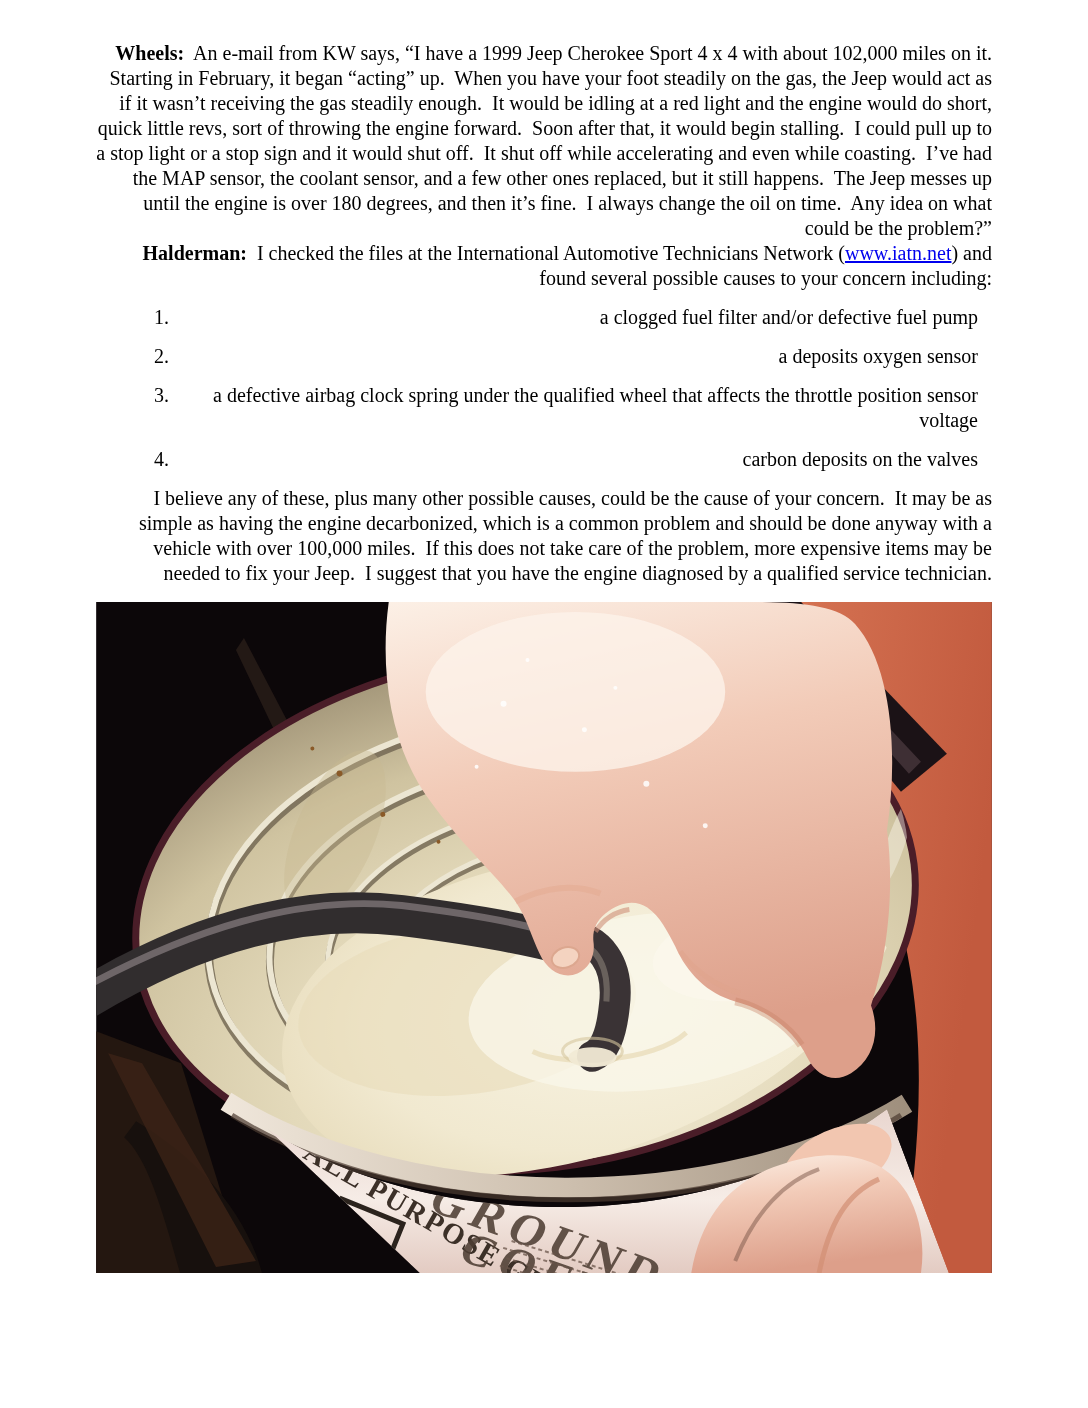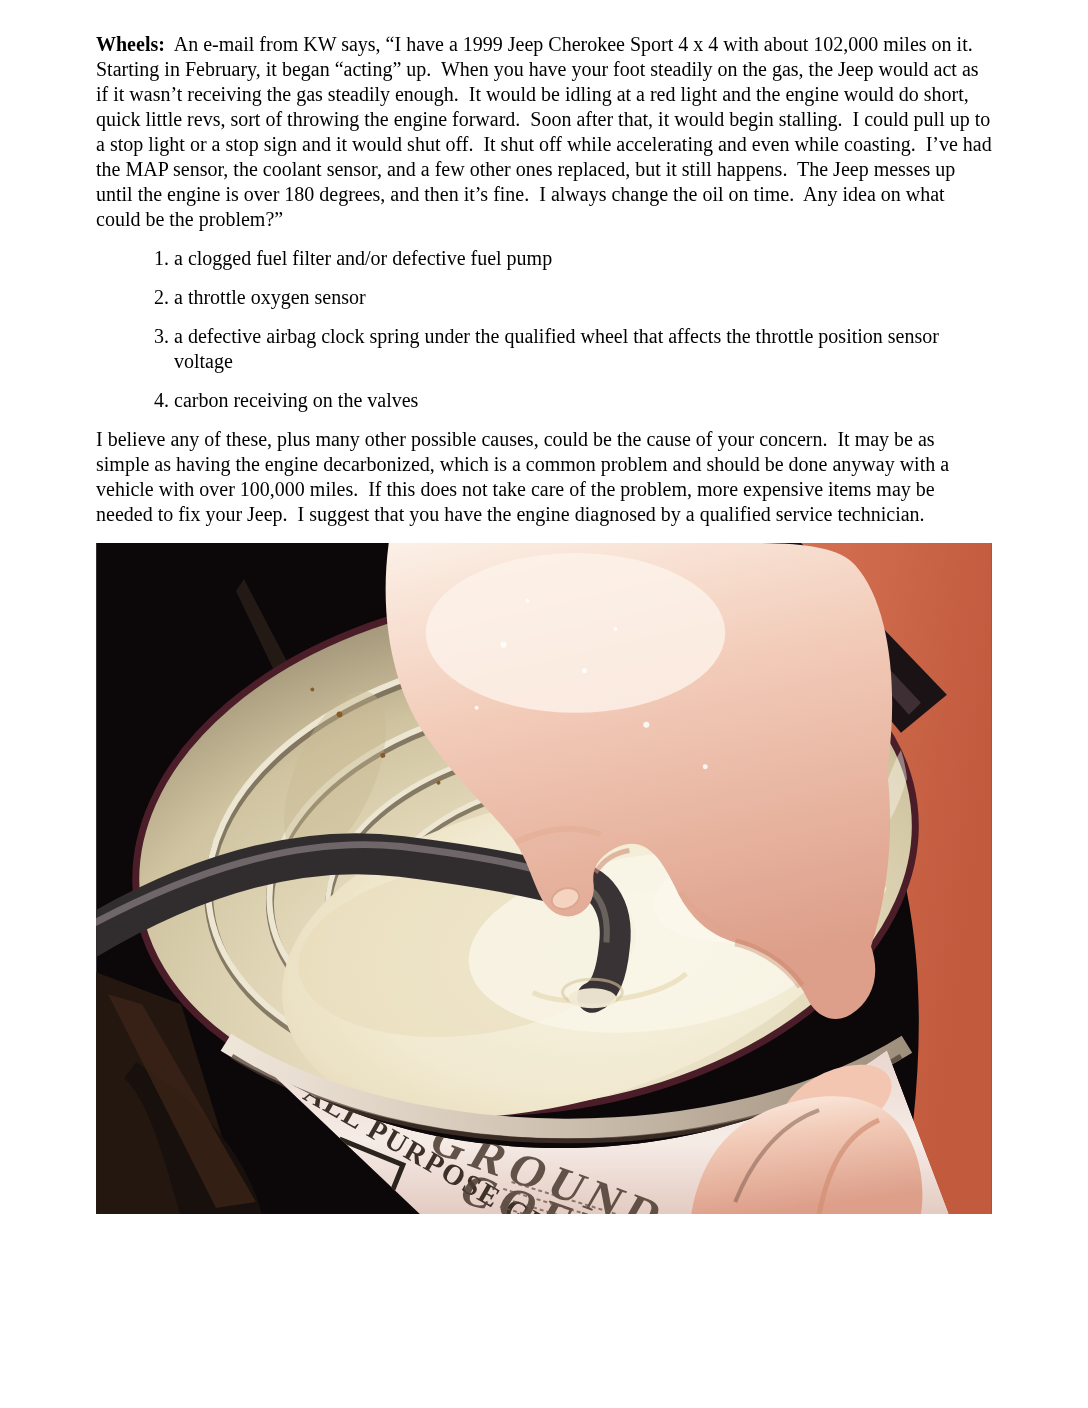--- a/index.html
+++ b/index.html
@@ -1,40 +1,41 @@
 <!DOCTYPE html>
 <html><head>
 <meta charset="utf-8">
 <style>
   html,body{margin:0;padding:0;background:#ffffff;}
   .page{position:relative;width:1088px;height:1408px;background:#ffffff;overflow:hidden;
         font-family:"Liberation Serif", serif;color:#000;}
-  .content{padding:32px 96px 0 96px;font-size:20px;line-height:25px;}
+  .content{padding:41px 96px 0 96px;font-size:20px;line-height:25px;text-align:right;}
   .content p{margin:0;white-space:pre-wrap;}
   .para-gap{margin-top:25px;}
   strong{font-weight:bold;}
   a.doclink{color:#0000ee;text-decoration:underline;cursor:pointer;}
   ol.causes{margin:0;padding:0 0 0 64px;list-style:decimal outside;}
   ol.causes li{white-space:pre-wrap;margin:14px;padding:0;}
   svg.photo{display:block;margin-top:16px;width:896px;height:671px;}
 </style>
 </head>
 <body>
 
 <div class="page">
   <div class="content">
 
     <p><strong>Wheels:</strong><span>  An e-mail from KW says, “I have a 1999 Jeep Cherokee Sport 4 x 4 with about 102,000 miles on it.  Starting in February, it began “acting” up.  When you have your foot steadily on the gas, the Jeep would act as if it wasn’t receiving the gas steadily enough.  It would be idling at a red light and the engine would do short, quick little revs, sort of throwing the engine forward.  Soon after that, it would begin stalling.  I could pull up to a stop light or a stop sign and it would shut off.  It shut off while accelerating and even while coasting.  I’ve had the MAP sensor, the coolant sensor, and a few other ones replaced, but it still happens.  The Jeep messes up until the engine is over 180 degrees, and then it’s fine.  I always change the oil on time.  Any idea on what could be the problem?”</span></p>
 
+    <p class="para-gap"><strong>Halderman:</strong><span>  I checked the files at the International Automotive Technicians Network (</span><a class="doclink">www.iatn.net</a><span>) and found several possible causes to your concern including:</span></p>
 
     <ol class="causes">
       <li>a clogged fuel filter and/or defective fuel pump</li>
-      <li>a throttle oxygen sensor</li>
+      <li>a deposits oxygen sensor</li>
       <li>a defective airbag clock spring under the qualified wheel that affects the throttle position sensor voltage</li>
-      <li>carbon receiving on the valves</li>
+      <li>carbon deposits on the valves</li>
     </ol>
 
     <p>I believe any of these, plus many other possible causes, could be the cause of your concern.  It may be as simple as having the engine decarbonized, which is a common problem and should be done anyway with a vehicle with over 100,000 miles.  If this does not take care of the problem, more expensive items may be needed to fix your Jeep.  I suggest that you have the engine diagnosed by a qualified service technician.</p>
 
     <svg class="photo" viewBox="0 0 897 672" role="img">
       <defs>
         <radialGradient id="gInt" cx="52%" cy="78%" r="78%">
           <stop offset="0" stop-color="#f5efdc"></stop>
             <stop offset="0.45" stop-color="#e3d9ba"></stop>
           <stop offset="0.75" stop-color="#cfc3a0"></stop>

